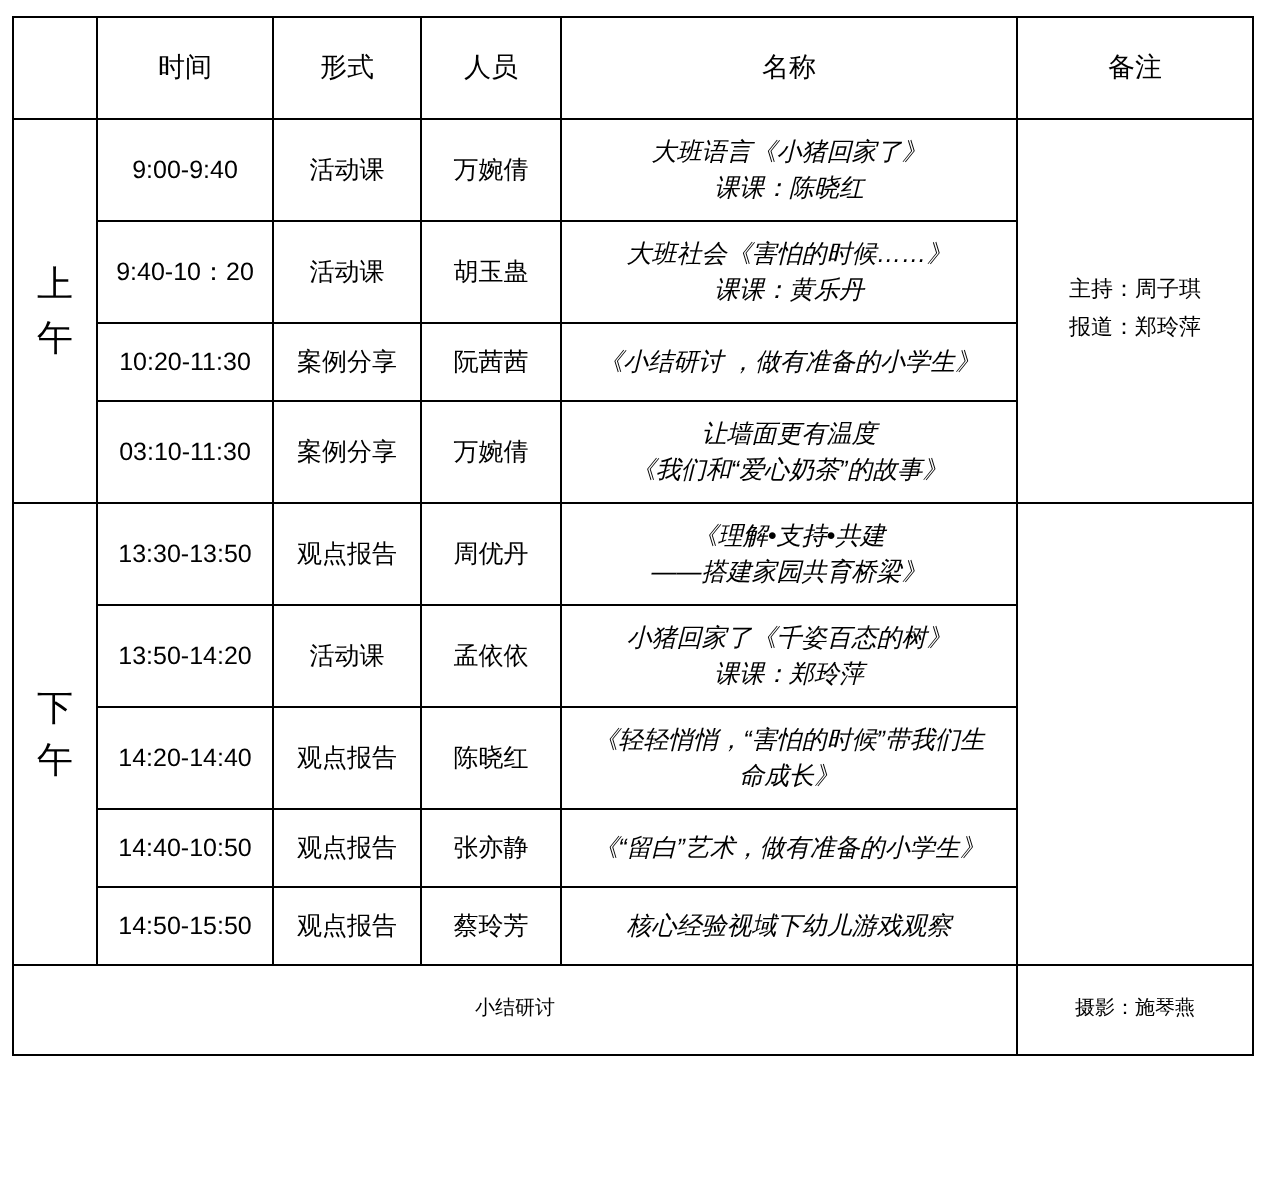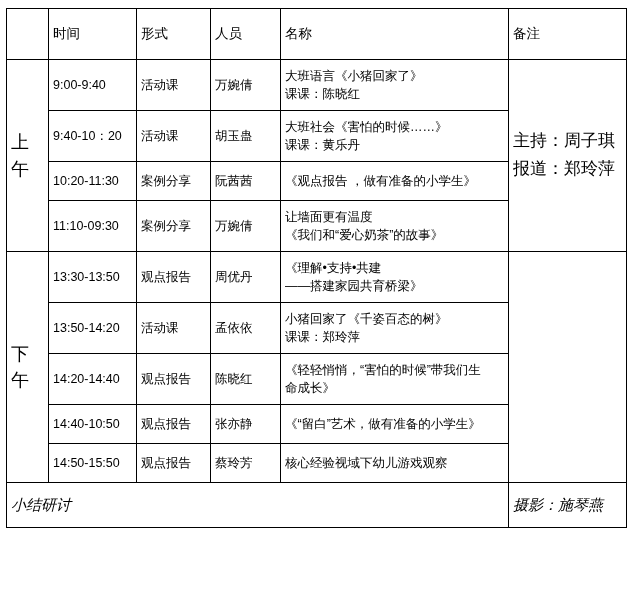--- a/index.html
+++ b/index.html
@@ -19,20 +19,21 @@
   }
   table.schedule {
     border-collapse: collapse;
     width: 620px;
     table-layout: fixed;
     font-size: 12.5px;
   }
   table.schedule td, table.schedule th {
     border: 1px solid #000000;
     padding: 3px 4px;
+    text-align: center;
     vertical-align: middle;
     font-weight: normal;
     line-height: 1.45;
   }
   .col-period { width: 42px; }
   .col-time   { width: 88px; }
   .col-form   { width: 74px; }
   .col-person { width: 70px; }
   .col-name   { width: 228px; }
   .col-note   { width: 118px; }
@@ -41,32 +42,32 @@
     height: 44px;
     font-size: 13.5px;
   }
   .period-cell {
     font-size: 18px;
   }
   .row-tall td { height: 44px; }
   .row-short td { height: 32px; }
   .name-cell {
     font-size: 12.5px;
+    font-style: italic;
   }
   .name-cell .line { display: block; white-space: nowrap; }
   .note-cell {
     text-align: left;
     padding-left: 6px;
-    font-size: 17px;
+    font-size: 11px;
   }
   .note-cell .line { display: block; margin: 3px 0; }
   .summary-cell {
-    font-size: 15px;
+    font-size: 10px;
     height: 38px;
-    font-style: italic;
   }
   .blank-cell { }
 </style>
 </head>
 <body>
 
 <div id="schedule-wrap">
   <table class="schedule">
     <colgroup>
       <col class="col-period">
@@ -111,26 +112,26 @@
           <span class="line">大班社会《害怕的时候……》</span>
           <span class="line">课课：黄乐丹</span>
         </td>
       </tr>
 
       <tr class="row-short">
         <td>10:20-11:30</td>
         <td>案例分享</td>
         <td>阮茜茜</td>
         <td class="name-cell">
-          <span class="line">《观点报告 ，做有准备的小学生》</span>
+          <span class="line">《小结研讨 ，做有准备的小学生》</span>
         </td>
       </tr>
 
       <tr class="row-tall">
-        <td>11:10-09:30</td>
+        <td>03:10-11:30</td>
         <td>案例分享</td>
         <td>万婉倩</td>
         <td class="name-cell">
           <span class="line">让墙面更有温度</span>
           <span class="line">《我们和“爱心奶茶”的故事》</span>
         </td>
       </tr>
 
       <tr class="row-tall">
         <td class="period-cell" rowspan="5">下午</td>

